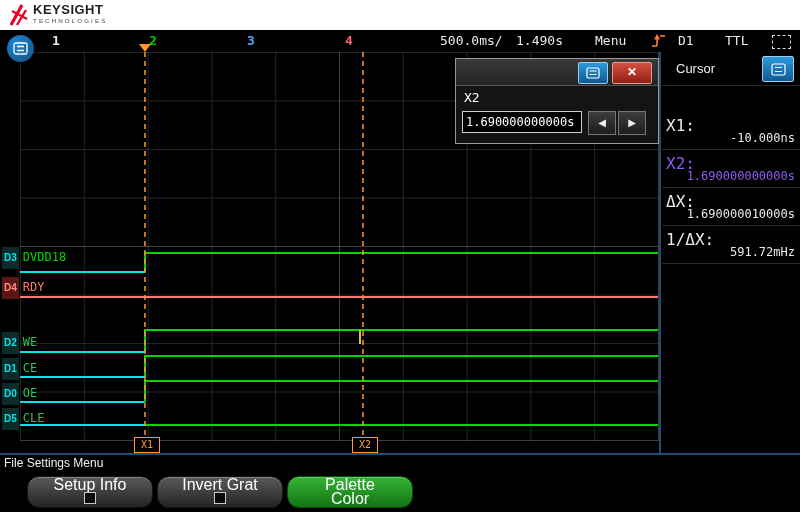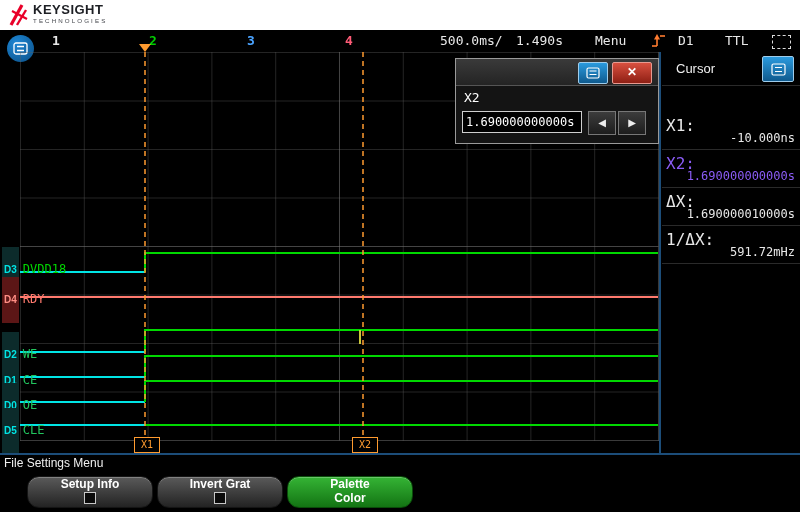--- a/index.html
+++ b/index.html
@@ -32,21 +32,21 @@
                          linear-gradient(to bottom, rgba(95,95,95,.38) 1px, transparent 1px);
         background-size:63.8px 48.5px;border-right:1px solid rgba(95,95,95,.38);border-bottom:1px solid rgba(95,95,95,.38);}
   .grid-center-v{position:absolute;left:339px;top:52px;width:1px;height:388px;background:rgba(130,130,130,.35);}
   .grid-center-h{position:absolute;left:20px;top:246px;width:638px;height:1px;background:rgba(130,130,130,.35);}
   .traces{position:absolute;left:20px;top:52px;width:638px;height:388px;}
   .trig-tri{position:absolute;left:139px;top:44px;width:0;height:0;
             border-left:6px solid transparent;border-right:6px solid transparent;border-top:8px solid #ff9b2f;}
 
   
   .chrow{position:absolute;left:2px;height:15px;font-size:11px;line-height:14px;white-space:nowrap;}
-  .chbadge{display:inline-block;font-size:10px;font-weight:bold;padding:16px 2px;background:#0c2b2b;color:#00e5e5;margin-right:1px;}
+  .chbadge{display:inline-block;font-size:10px;font-weight:bold;padding:4px 2px;background:#0c2b2b;color:#00e5e5;margin-right:1px;}
   .chbadge.red{background:#5c1616;color:#ff8f85;}
   .chname{font-family:"DejaVu Sans Mono",monospace;font-size:12px;}
   .nm-cyan{color:#22c55e}.nm-green{color:#00d800}.nm-red{color:#ff7a6e}
   .row-d3{top:247px}.row-d4{top:277px}.row-d2{top:332px}.row-d1{top:358px}.row-d0{top:383px}.row-d5{top:408px}
 
   
   .xtag{position:absolute;top:437px;width:24px;height:14px;border:1px solid #ff9b2f;background:#000;
         color:#ff9b2f;font-size:10px;text-align:center;line-height:14px;font-family:"DejaVu Sans Mono",monospace;}
   .xtag1{left:134px}.xtag2{left:352px}
 
@@ -78,22 +78,22 @@
               background:linear-gradient(#757575,#464646);border:1px solid #222;color:#fff;
               font-size:12px;text-align:center;line-height:18px;}
   .cur-label{position:absolute;left:4px;font-size:16px;font-family:"DejaVu Sans Mono",monospace;}
   .cur-value{position:absolute;right:5px;font-size:12px;font-family:"DejaVu Sans Mono",monospace;}
   .orange{color:#8b5cf6;}
 
   
   .menu-title{position:absolute;left:4px;top:456px;font-size:12px;color:#f0f0f0;}
   .softkey{position:absolute;top:476px;width:124px;height:30px;border-radius:12px;
            background:linear-gradient(#5a5a5a,#232323);border:1px solid #151515;
-           box-shadow:inset 0 1px 0 rgba(255,255,255,.25);color:#fff;font-size:12px;
-           display:flex;flex-direction:column;align-items:center;justify-content:flex-start;cursor:pointer;font-weight:bold;}
+           box-shadow:inset 0 1px 0 rgba(255,255,255,.25);color:#fff;font-size:16px;
+           display:flex;flex-direction:column;align-items:center;justify-content:flex-start;cursor:pointer;}
   .softkey.green{background:linear-gradient(#35b435,#137413);border-color:#0a4d0a;}
   .sk-label{line-height:13px;margin-top:1px;}
   .sk-check{width:10px;height:10px;border:1px solid #c8c8c8;background:#0a0a0a;margin-top:1px;}
   .sk1{left:27px}.sk2{left:157px}.sk3{left:287px}.sk6{left:673px}
 </style>
 </head>
 <body>
 
 <div id="screen">
 

